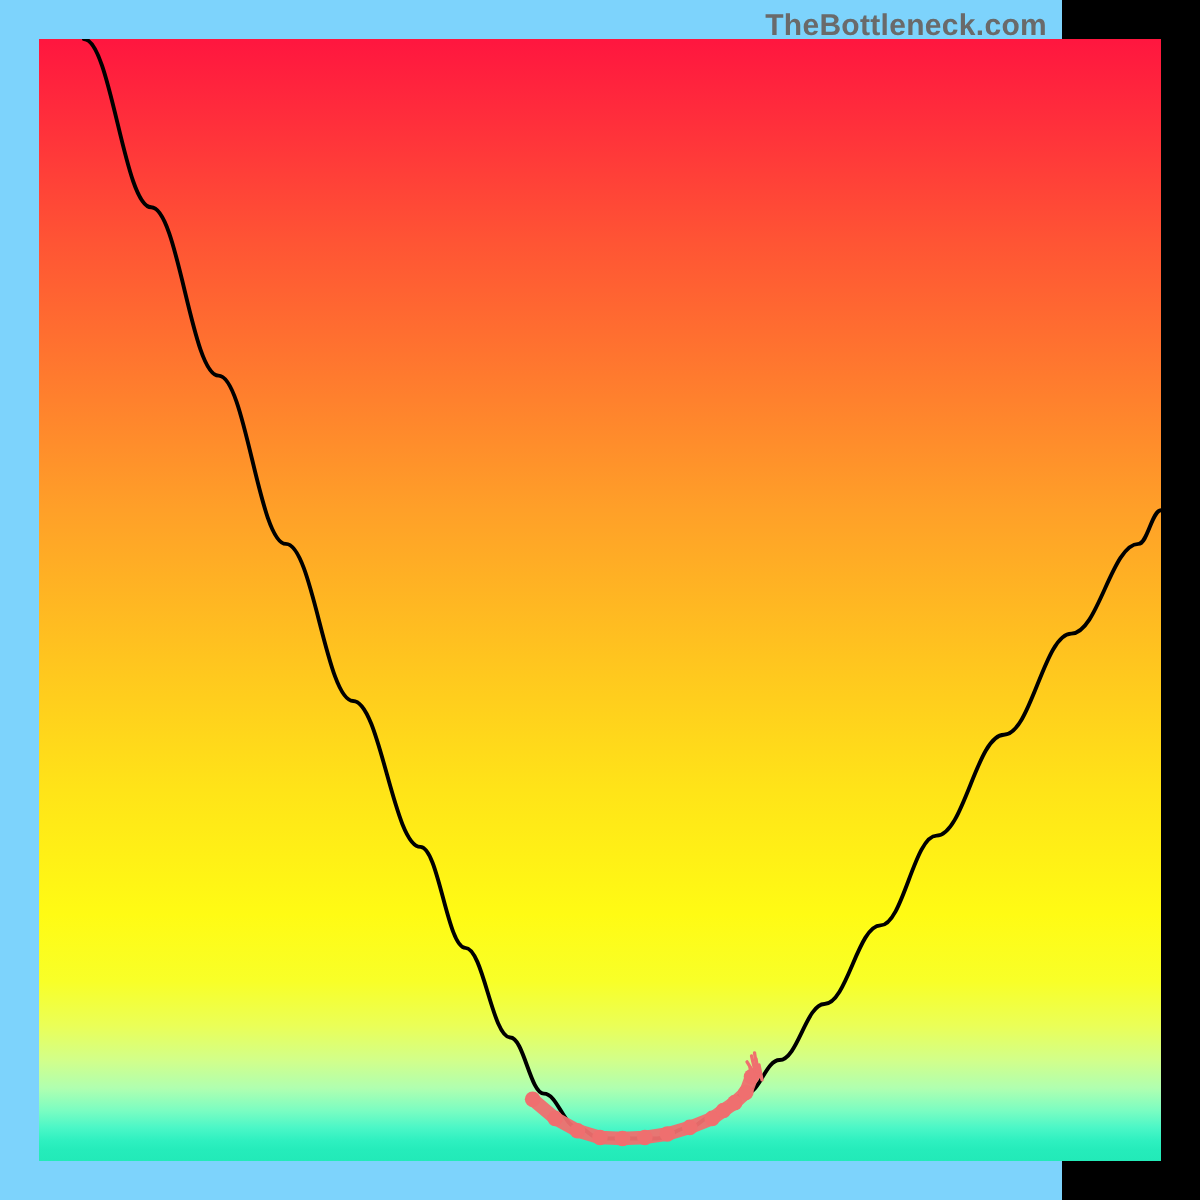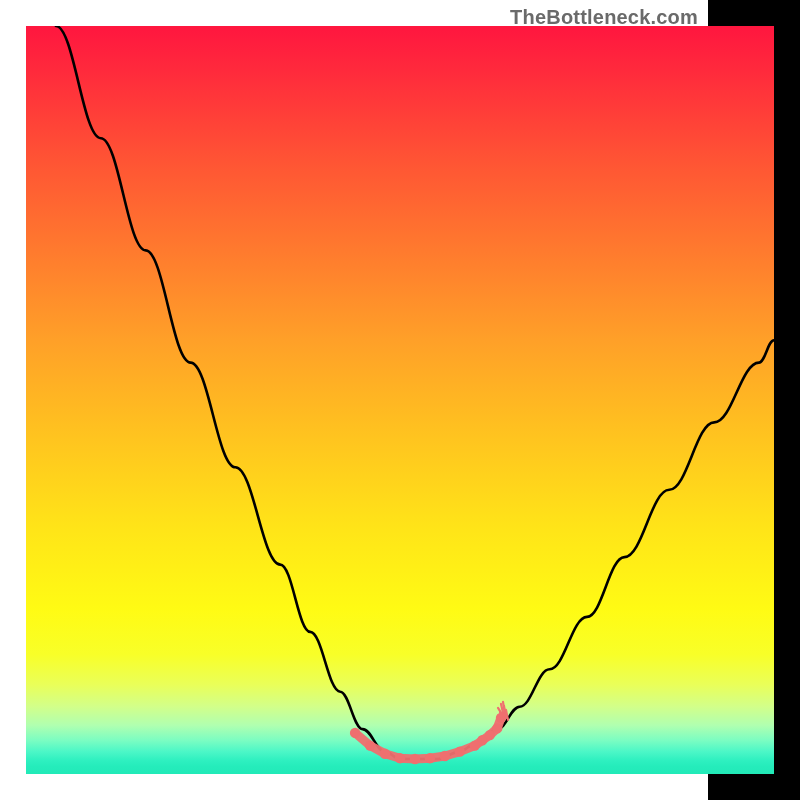--- a/index.html
+++ b/index.html
@@ -8,21 +8,21 @@
     width: 800px;
     height: 800px;
     overflow: hidden;
     background: #000;
     font-family: Arial, Helvetica, sans-serif;
   }
   .frame {
     position: absolute;
     top: 0; left: 0;
     width: 708px; height: 800px;
-    background: #ffffff;
+    background: #7dd3fc;
   }
   .plot-area {
     position: absolute;
     
     top: 26px; left: 26px;
     width: 748px; height: 748px;
     overflow: hidden;
   }
   .gradient {
     position: absolute;

